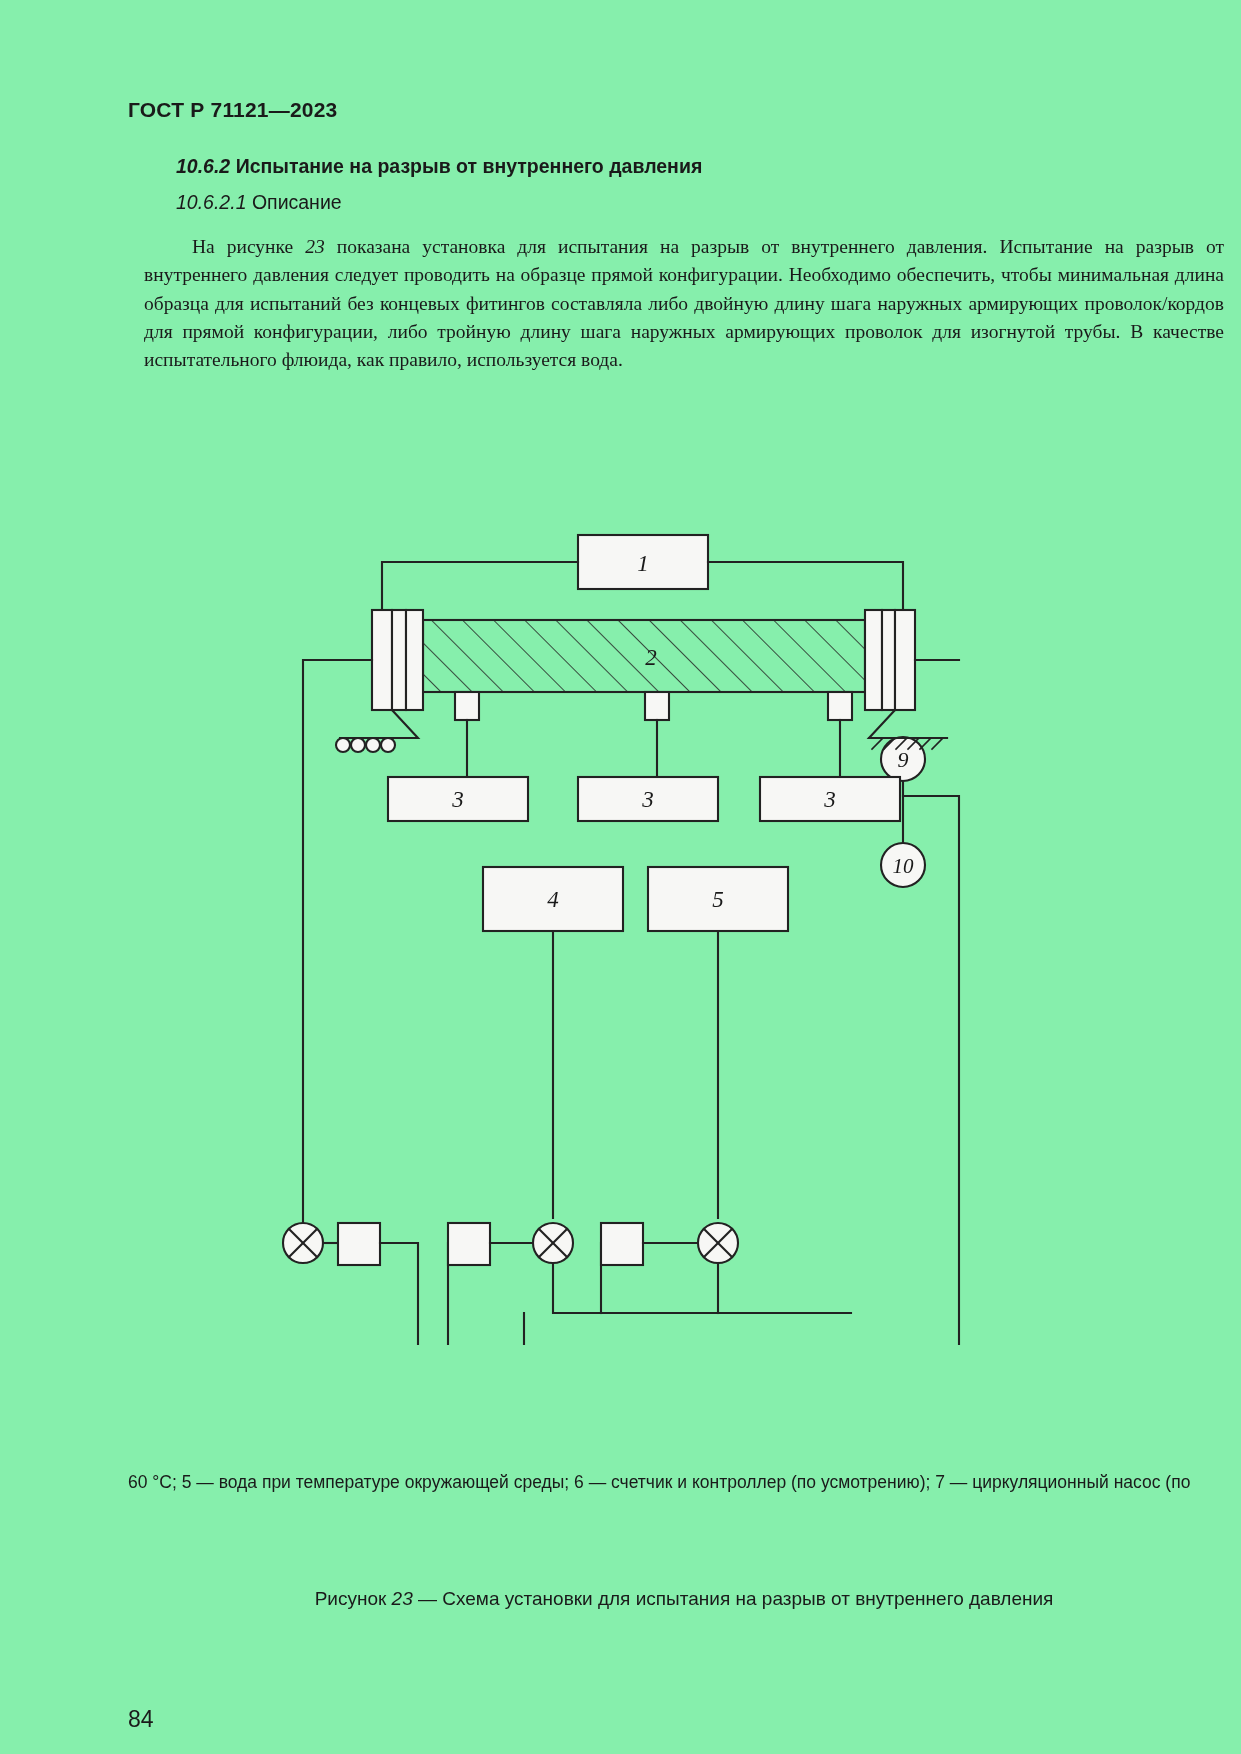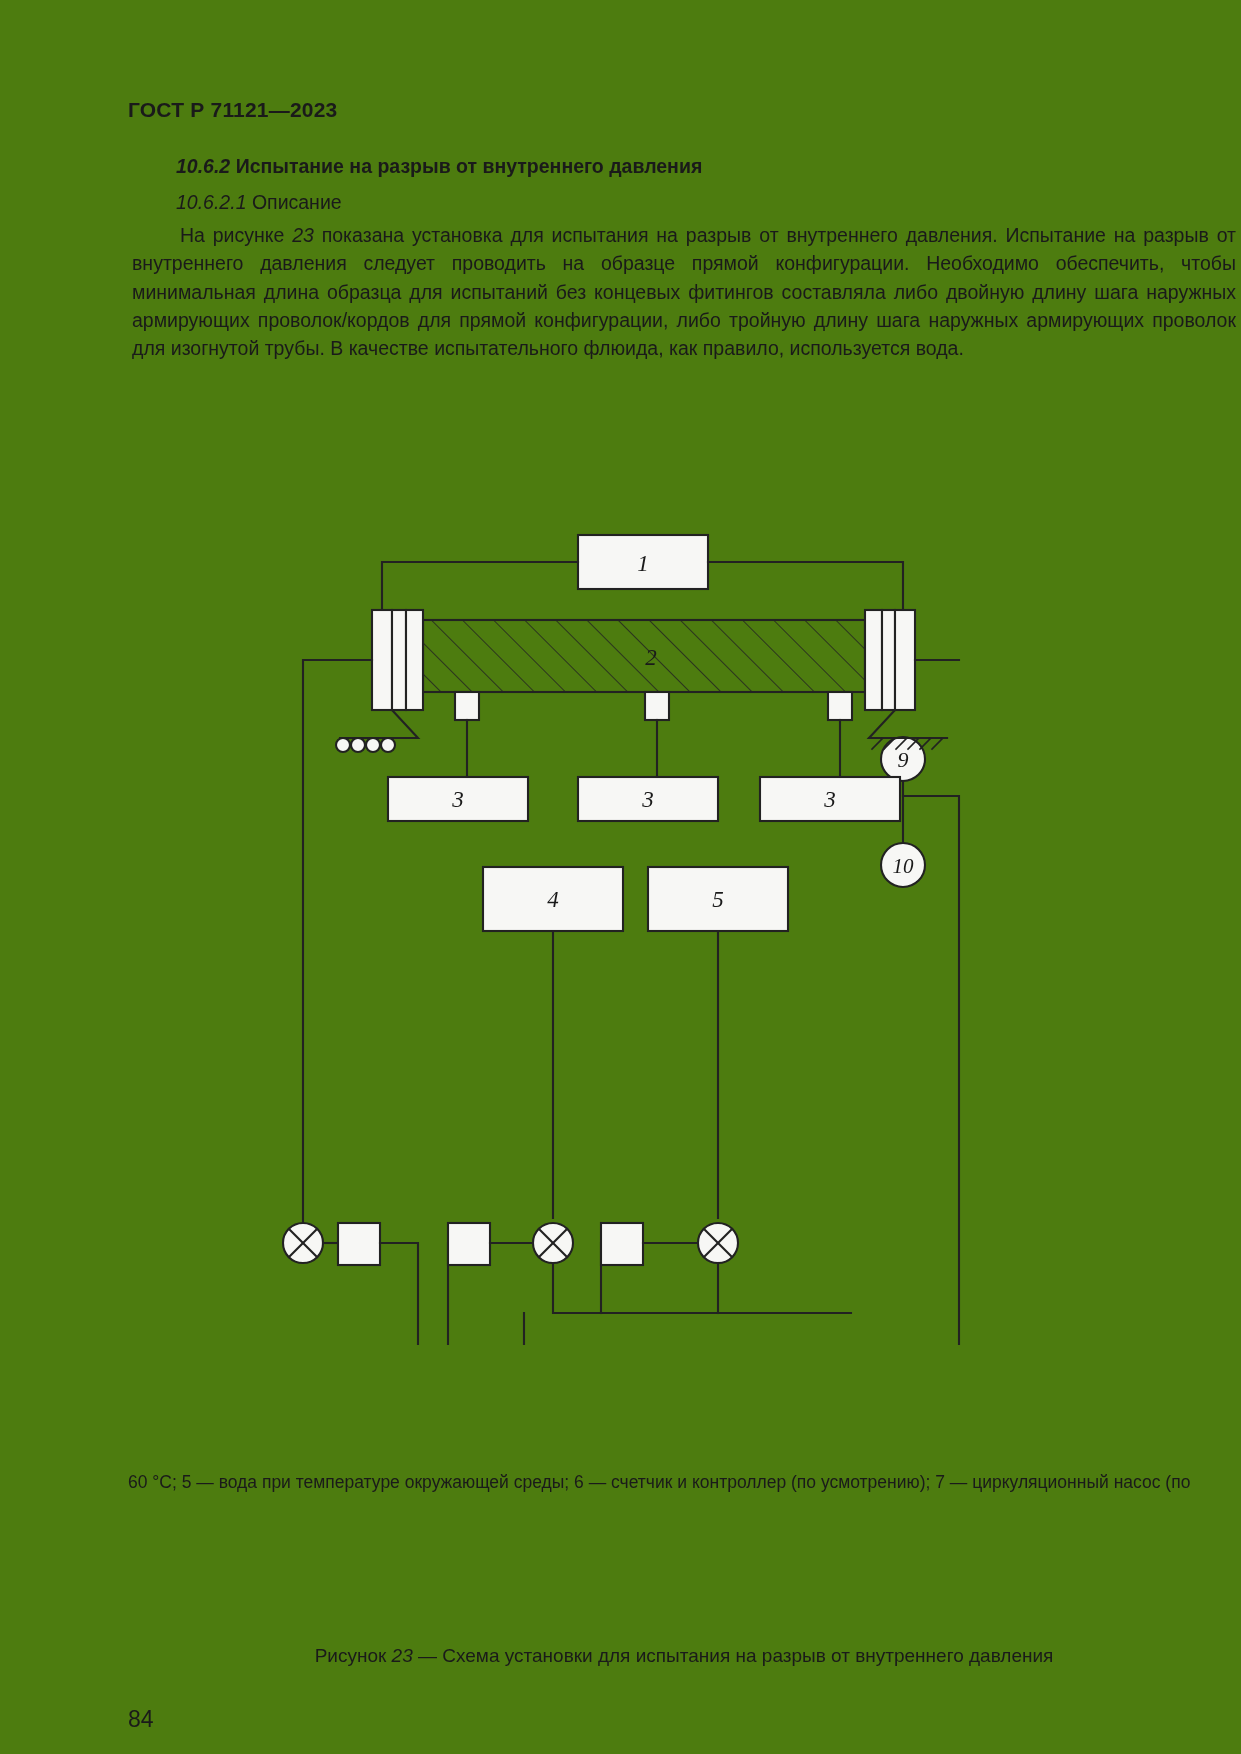--- a/index.html
+++ b/index.html
@@ -8,21 +8,21 @@
     background: #ffffff;
   }
   body {
     font-family: "Liberation Sans", sans-serif;
     color: #1a1a1a;
   }
   .page {
     position: relative;
     width: 1241px;
     height: 1754px;
-    background: #4d7c0f;
+    background: #86efac;
     overflow: hidden;
   }
 
   
   .doc-header {
     position: absolute;
     left: 128px;
     top: 98px;
     font-size: 21px;
     font-weight: bold;
@@ -43,23 +43,24 @@
     margin: 0 8px 2px 0;
     text-indent: 48px;
   }
   .h-sub .num { font-style: italic; }
   .h-sub2 {
     margin: 8px 0 2px 0;
     text-indent: 48px;
   }
   .h-sub2 .num { font-style: italic; }
   .para {
-    margin: 4px;
+    margin: 16px;
     text-indent: 48px;
     text-align: justify;
+    font-family: Liberation Serif, serif;
   }
   .para .fignum { font-style: italic; }
 
   
   .figure {
     position: absolute;
     left: 0px;
     top: 345px;
     width: 1241px;
     height: 1000px;
@@ -74,21 +75,21 @@
     width: 1112px;
     font-size: 17.5px;
     line-height: 25px;
     text-align: center;
   }
   .fig-legend .l1 { text-align: left; }
 
   .fig-caption {
     position: absolute;
     left: 128px;
-    top: 1645px;
+    top: 1588px;
     width: 1112px;
     text-align: center;
     font-size: 19px;
   }
   .fig-caption .it { font-style: italic; }
 
   .page-number {
     position: absolute;
     left: 128px;
     top: 1706px;

